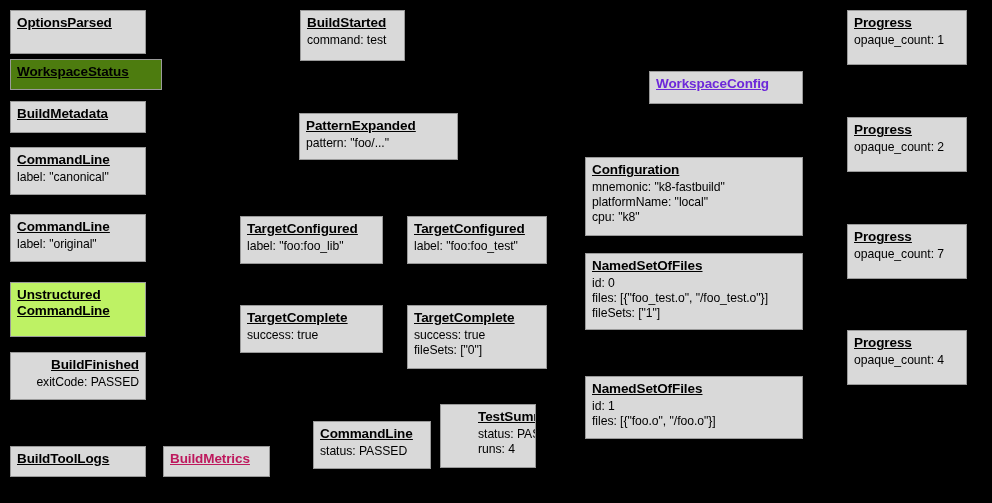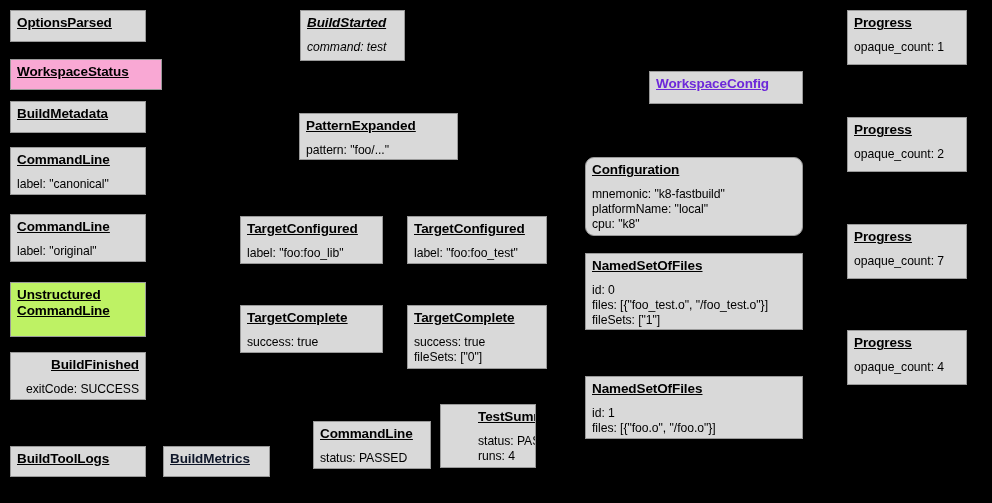--- a/index.html
+++ b/index.html
@@ -38,50 +38,50 @@
     line-height: 16px;
     white-space: pre;
     letter-spacing: -0.1px;
   }
   .node-title-line {
     display: block;
     text-decoration: underline;
     white-space: pre;
   }
   .node-fields {
-    margin-top: 9px;
+    margin-top: 2px;
   }
   .node-field {
     font-size: 12.2px;
     font-weight: normal;
     line-height: 15px;
     white-space: pre;
     letter-spacing: -0.05px;
   }
 </style>
 </head>
 <body>
 
 <div id="canvas" style="background: rgb(0, 0, 0);">
-    <div class="node" style="left: 10px; top: 10px; width: 136px; height: 32px; background: rgb(217, 217, 217); border-color: rgb(154, 154, 154); color: rgb(0, 0, 0);">
+    <div class="node" style="left: 10px; top: 10px; width: 136px; height: 44px; background: rgb(217, 217, 217); border-color: rgb(154, 154, 154); color: rgb(0, 0, 0);">
       <div class="node-title"><span class="node-title-line">OptionsParsed</span></div>
     </div>
-    <div class="node" style="left: 300px; top: 10px; width: 105px; height: 51px; background: rgb(217, 217, 217); border-color: rgb(154, 154, 154); color: rgb(0, 0, 0); font-style: italic;">
+    <div class="node" style="left: 300px; top: 10px; width: 105px; height: 51px; background: rgb(217, 217, 217); border-color: rgb(154, 154, 154); color: rgb(0, 0, 0);">
       <div class="node-title"><span class="node-title-line">BuildStarted</span></div>
       <div class="node-fields">
         <div class="node-field">command: test</div>
       </div>
     </div>
     <div class="node" style="left: 847px; top: 10px; width: 120px; height: 55px; background: rgb(217, 217, 217); border-color: rgb(154, 154, 154); color: rgb(0, 0, 0);">
       <div class="node-title"><span class="node-title-line">Progress</span></div>
       <div class="node-fields">
         <div class="node-field">opaque_count: 1</div>
       </div>
     </div>
-    <div class="node" style="left: 10px; top: 59px; width: 152px; height: 31px; background: #f9a8d4; border-color: rgb(154, 154, 154); color: rgb(0, 0, 0);">
+    <div class="node" style="left: 10px; top: 59px; width: 152px; height: 31px; background: #4d7c0f; border-color: rgb(154, 154, 154); color: rgb(0, 0, 0);">
       <div class="node-title"><span class="node-title-line">WorkspaceStatus</span></div>
     </div>
     <div class="node" style="left: 649px; top: 71px; width: 154px; height: 33px; background: rgb(217, 217, 217); border-color: rgb(154, 154, 154); color: #6d28d9;">
       <div class="node-title"><span class="node-title-line">WorkspaceConfig</span></div>
     </div>
     <div class="node" style="left: 10px; top: 101px; width: 136px; height: 32px; background: rgb(217, 217, 217); border-color: rgb(154, 154, 154); color: rgb(0, 0, 0);">
       <div class="node-title"><span class="node-title-line">BuildMetadata</span></div>
     </div>
     <div class="node" style="left: 299px; top: 113px; width: 159px; height: 47px; background: rgb(217, 217, 217); border-color: rgb(154, 154, 154); color: rgb(0, 0, 0);">
       <div class="node-title"><span class="node-title-line">PatternExpanded</span></div>
@@ -94,21 +94,21 @@
       <div class="node-fields">
         <div class="node-field">opaque_count: 2</div>
       </div>
     </div>
     <div class="node" style="left: 10px; top: 147px; width: 136px; height: 48px; background: rgb(217, 217, 217); border-color: rgb(154, 154, 154); color: rgb(0, 0, 0);">
       <div class="node-title"><span class="node-title-line">CommandLine</span></div>
       <div class="node-fields">
         <div class="node-field">label: "canonical"</div>
       </div>
     </div>
-    <div class="node" style="left: 585px; top: 157px; width: 218px; height: 79px; background: rgb(217, 217, 217); border-color: rgb(154, 154, 154); color: rgb(0, 0, 0); border-radius: 9px;">
+    <div class="node" style="left: 585px; top: 157px; width: 218px; height: 79px; background: rgb(217, 217, 217); border-color: rgb(154, 154, 154); color: rgb(0, 0, 0);">
       <div class="node-title"><span class="node-title-line">Configuration</span></div>
       <div class="node-fields">
         <div class="node-field">mnemonic: "k8-fastbuild"</div>
         <div class="node-field">platformName: "local"</div>
         <div class="node-field">cpu: "k8"</div>
       </div>
     </div>
     <div class="node" style="left: 240px; top: 216px; width: 143px; height: 48px; background: rgb(217, 217, 217); border-color: rgb(154, 154, 154); color: rgb(0, 0, 0);">
       <div class="node-title"><span class="node-title-line">TargetConfigured</span></div>
       <div class="node-fields">
@@ -159,21 +159,21 @@
     </div>
     <div class="node" style="left: 847px; top: 330px; width: 120px; height: 55px; background: rgb(217, 217, 217); border-color: rgb(154, 154, 154); color: rgb(0, 0, 0);">
       <div class="node-title"><span class="node-title-line">Progress</span></div>
       <div class="node-fields">
         <div class="node-field">opaque_count: 4</div>
       </div>
     </div>
     <div class="node" style="left: 10px; top: 352px; width: 136px; height: 48px; background: rgb(217, 217, 217); border-color: rgb(154, 154, 154); color: rgb(0, 0, 0); text-align: right;">
       <div class="node-title"><span class="node-title-line">BuildFinished</span></div>
       <div class="node-fields">
-        <div class="node-field">exitCode: SUCCESS</div>
+        <div class="node-field">exitCode: PASSED</div>
       </div>
     </div>
     <div class="node" style="left: 585px; top: 376px; width: 218px; height: 63px; background: rgb(217, 217, 217); border-color: rgb(154, 154, 154); color: rgb(0, 0, 0);">
       <div class="node-title"><span class="node-title-line">NamedSetOfFiles</span></div>
       <div class="node-fields">
         <div class="node-field">id: 1</div>
         <div class="node-field">files: [{"foo.o", "/foo.o"}]</div>
       </div>
     </div>
     <div class="node" style="left: 440px; top: 404px; width: 96px; height: 64px; background: rgb(217, 217, 217); border-color: rgb(154, 154, 154); color: rgb(0, 0, 0); padding-left: 37px;">
@@ -185,16 +185,16 @@
     </div>
     <div class="node" style="left: 313px; top: 421px; width: 118px; height: 48px; background: rgb(217, 217, 217); border-color: rgb(154, 154, 154); color: rgb(0, 0, 0);">
       <div class="node-title"><span class="node-title-line">CommandLine</span></div>
       <div class="node-fields">
         <div class="node-field">status: PASSED</div>
       </div>
     </div>
     <div class="node" style="left: 10px; top: 446px; width: 136px; height: 31px; background: rgb(217, 217, 217); border-color: rgb(154, 154, 154); color: rgb(0, 0, 0);">
       <div class="node-title"><span class="node-title-line">BuildToolLogs</span></div>
     </div>
-    <div class="node" style="left: 163px; top: 446px; width: 107px; height: 31px; background: rgb(217, 217, 217); border-color: rgb(154, 154, 154); color: #0f172a;">
+    <div class="node" style="left: 163px; top: 446px; width: 107px; height: 31px; background: rgb(217, 217, 217); border-color: rgb(154, 154, 154); color: #be185d;">
       <div class="node-title"><span class="node-title-line">BuildMetrics</span></div>
     </div>
   </div>
 
 </body></html>

